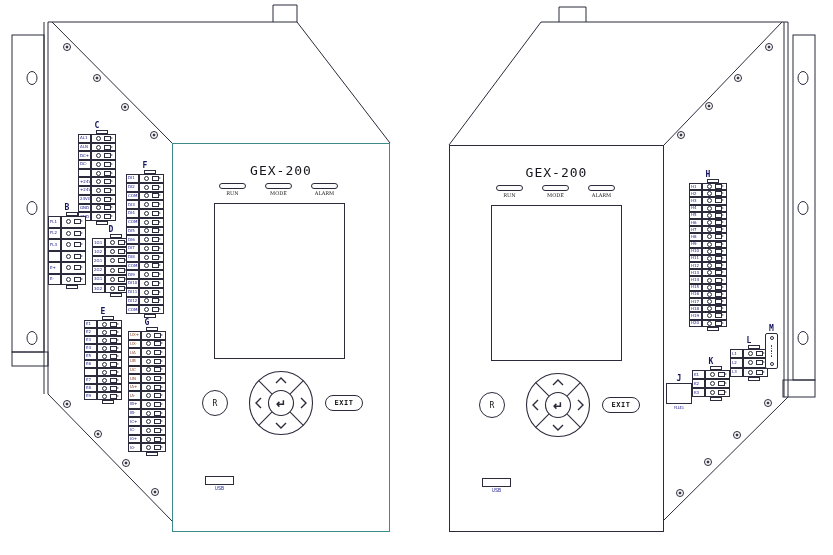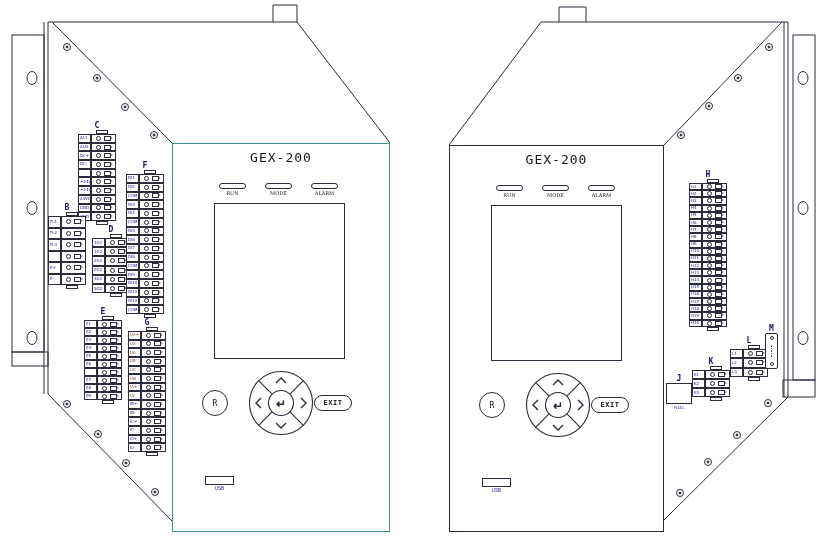--- a/index.html
+++ b/index.html
@@ -5,32 +5,32 @@
   html,body{margin:0;padding:0;background:#fff;}
   .stage{position:relative;width:833px;height:555px;background:#fff;overflow:hidden;
          font-family:"Liberation Sans",sans-serif;
          --lc:#2b2b3c; --teal:#3c8c8c; --lblue:#16168c;}
   svg.chassis{position:absolute;left:0;top:0;z-index:0;}
 
   
   .panel{position:absolute;background:#fff;box-sizing:border-box;z-index:1;}
   #panel-left{left:172px;top:143px;width:218px;height:389px;border:1.5px solid var(--teal);}
   #panel-right{left:449px;top:145px;width:215px;height:387px;border:1.3px solid var(--lc);}
-  .p-title{position:absolute;top:6px;left:0;right:0;text-align:center;
+  .p-title{position:absolute;top:19px;left:0;right:0;text-align:center;
            font:13px "DejaVu Sans Mono",monospace;letter-spacing:1px;color:#15151e;}
   .led{position:absolute;top:39px;width:27px;text-align:center;}
   .led-a{left:46px}.led-b{left:92px}.led-c{left:138px}
   .led-pill{width:27px;height:6px;border:1px solid var(--lc);border-radius:3px;background:#fcfcfc;box-sizing:border-box;}
   .led-label{font-size:5px;line-height:6px;color:#1b1b1b;margin-top:1px;font-family:"DejaVu Serif",serif;}
   .screen{position:absolute;left:41px;top:59px;width:129px;height:154px;border:1.2px solid var(--lc);background:#fff;}
   .btn-r{position:absolute;left:29px;top:246px;width:26px;height:26px;border:1.2px solid var(--lc);
          border-radius:50%;display:flex;align-items:center;justify-content:center;
          font:8px "DejaVu Sans Mono",monospace;color:#111;box-sizing:border-box;}
   .nav{position:absolute;left:75px;top:226px;width:66px;height:66px;}
-  .btn-exit{position:absolute;left:141px;top:251px;width:38px;height:16px;border:1.2px solid var(--lc);
+  .btn-exit{position:absolute;left:152px;top:251px;width:38px;height:16px;border:1.2px solid var(--lc);
             border-radius:8px;display:flex;align-items:center;justify-content:center;
             font:bold 7px "DejaVu Sans Mono",monospace;letter-spacing:.5px;color:#111;box-sizing:border-box;}
   .usb{position:absolute;left:32px;top:332px;width:29px;height:9px;border:1px solid var(--lc);box-sizing:border-box;}
   .usb-label{position:absolute;left:32px;top:342px;width:29px;text-align:center;font-size:4.5px;color:var(--lblue);}
 
   
   .connector{position:absolute;display:flex;flex-direction:column;align-items:flex-start;z-index:2;}
   .cletter{align-self:center;font:bold 8px "DejaVu Sans Mono",monospace;color:#14145e;height:9px;line-height:9px;}
   .ptab{width:12px;height:4px;border:1px solid var(--lc);margin-left:18px;background:#fff;box-sizing:border-box;}
   .rows{display:flex;flex-direction:column;}

